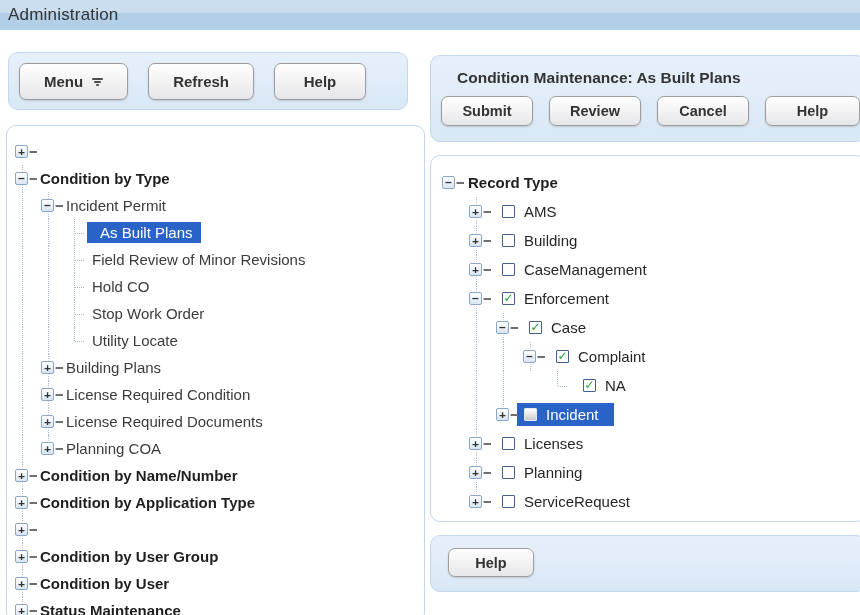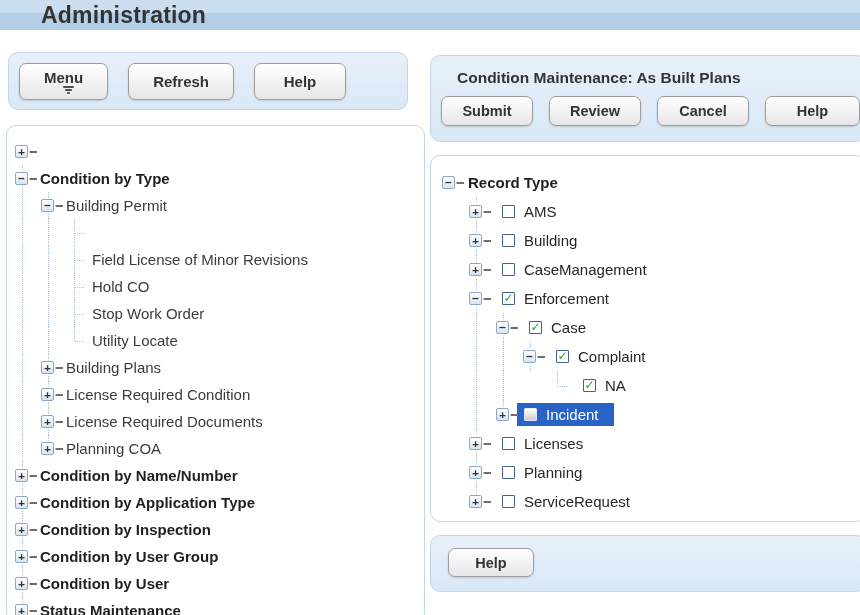--- a/index.html
+++ b/index.html
@@ -3,39 +3,39 @@
 <meta charset="utf-8">
 <style>
   html,body{margin:0;padding:0;width:860px;height:615px;overflow:hidden;background:#fff;
     font-family:"Liberation Sans", sans-serif;}
   .app{position:relative;width:860px;height:615px;overflow:hidden;}
 
   
   .titlebar{position:absolute;left:0;top:0;width:860px;height:30px;
     background:linear-gradient(180deg,#cadeef 0%,#cadeef 44%,#b3cfe8 44%,#b3cfe8 100%);
     display:flex;align-items:center;}
-  .titlebar .ttl{font-size:23px;font-weight:bold;color:#333;padding-left:8px;letter-spacing:.2px;margin-left:33px;}
+  .titlebar .ttl{font-size:17px;font-weight:normal;color:#333;padding-left:8px;letter-spacing:.2px;}
 
   
   .panel{position:absolute;border:1px solid #c2d7ec;border-radius:10px;box-sizing:border-box;}
   .bluepanel{background:linear-gradient(180deg,#e7f0fa 0%,#d9e8f6 100%);}
   .whitepanel{background:#fff;}
 
   .left-toolbar{left:8px;top:52px;width:400px;height:58px;}
   .right-header{left:430px;top:55px;width:436px;height:87px;}
   .left-tree-panel{left:6px;top:125px;width:419px;height:498px;padding:12px 0 0 2px;}
   .right-tree-panel{left:430px;top:155px;width:436px;height:367px;padding:12px 0 0 5px;overflow:hidden;}
   .right-footer{left:430px;top:535px;width:436px;height:57px;}
 
   
   .btn{display:inline-flex;align-items:center;justify-content:center;box-sizing:border-box;
     background:linear-gradient(180deg,#ffffff 0%,#f4f4f5 45%,#e6e6e9 100%);
     border:1px solid #9d9d9d;border-radius:7px;color:#333;font-weight:bold;
     font-family:"Liberation Sans",sans-serif;cursor:pointer;
-    box-shadow:inset 0 1px 0 rgba(255,255,255,.9), 0 1px 2px rgba(0,0,0,.15);flex-direction:column;}
+    box-shadow:inset 0 1px 0 rgba(255,255,255,.9), 0 1px 2px rgba(0,0,0,.15);}
   .btn-lg{height:37px;font-size:15px;padding:0 24px;}
   .btn-sm{height:30px;font-size:14.5px;padding:0 10px;}
   .left-toolbar .row{margin:10px 0 0 10px;display:flex;align-items:center;}
   .left-toolbar .btn+.btn{margin-left:20px;}
   .menu-caret{display:inline-flex;flex-direction:column;align-items:center;margin-left:9px;}
   .menu-caret i{display:block;height:2px;background:#4d4d4d;margin-top:1px;border-radius:1px;}
   .menu-caret i:nth-child(1){width:11px;margin-top:0;}
   .menu-caret i:nth-child(2){width:7px;}
   .menu-caret i:nth-child(3){width:3px;}
 
@@ -140,44 +140,47 @@
         </div>
         <div class="trow">
           <span class="tcol" style="width: 26px;">
             <span class="guide"></span>
           </span>
           <span class="tcol" style="width: 26px;">
             <span class="guide"></span>
             <span class="xbox">−</span>
             <span class="xdash"></span>
           </span>
-          <span class="tlabel">Building Permit</span>
+          <span class="tlabel">Incident Permit</span>
         </div>
         <div class="trow">
           <span class="tcol" style="width: 26px;">
             <span class="guide"></span>
           </span>
           <span class="tcol" style="width: 26px;">
             <span class="guide"></span>
           </span>
           <span class="tcol" style="width: 26px;">
             <span class="lconn"></span>
           </span>
+          <span class="selwrap">
+            <span class="tlabel">As Built Plans</span>
+          </span>
         </div>
         <div class="trow">
           <span class="tcol" style="width: 26px;">
             <span class="guide"></span>
           </span>
           <span class="tcol" style="width: 26px;">
             <span class="guide"></span>
           </span>
           <span class="tcol" style="width: 26px;">
             <span class="lconn"></span>
           </span>
-          <span class="tlabel">Field License of Minor Revisions</span>
+          <span class="tlabel">Field Review of Minor Revisions</span>
         </div>
         <div class="trow">
           <span class="tcol" style="width: 26px;">
             <span class="guide"></span>
           </span>
           <span class="tcol" style="width: 26px;">
             <span class="guide"></span>
           </span>
           <span class="tcol" style="width: 26px;">
             <span class="lconn"></span>
@@ -267,21 +270,20 @@
             <span class="xdash"></span>
           </span>
           <span class="tlabel">Condition by Application Type</span>
         </div>
         <div class="trow b">
           <span class="tcol" style="width: 26px;">
             <span class="guide"></span>
             <span class="xbox">+</span>
             <span class="xdash"></span>
           </span>
-          <span class="tlabel">Condition by Inspection</span>
         </div>
         <div class="trow b">
           <span class="tcol" style="width: 26px;">
             <span class="guide"></span>
             <span class="xbox">+</span>
             <span class="xdash"></span>
           </span>
           <span class="tlabel">Condition by User Group</span>
         </div>
         <div class="trow b">

